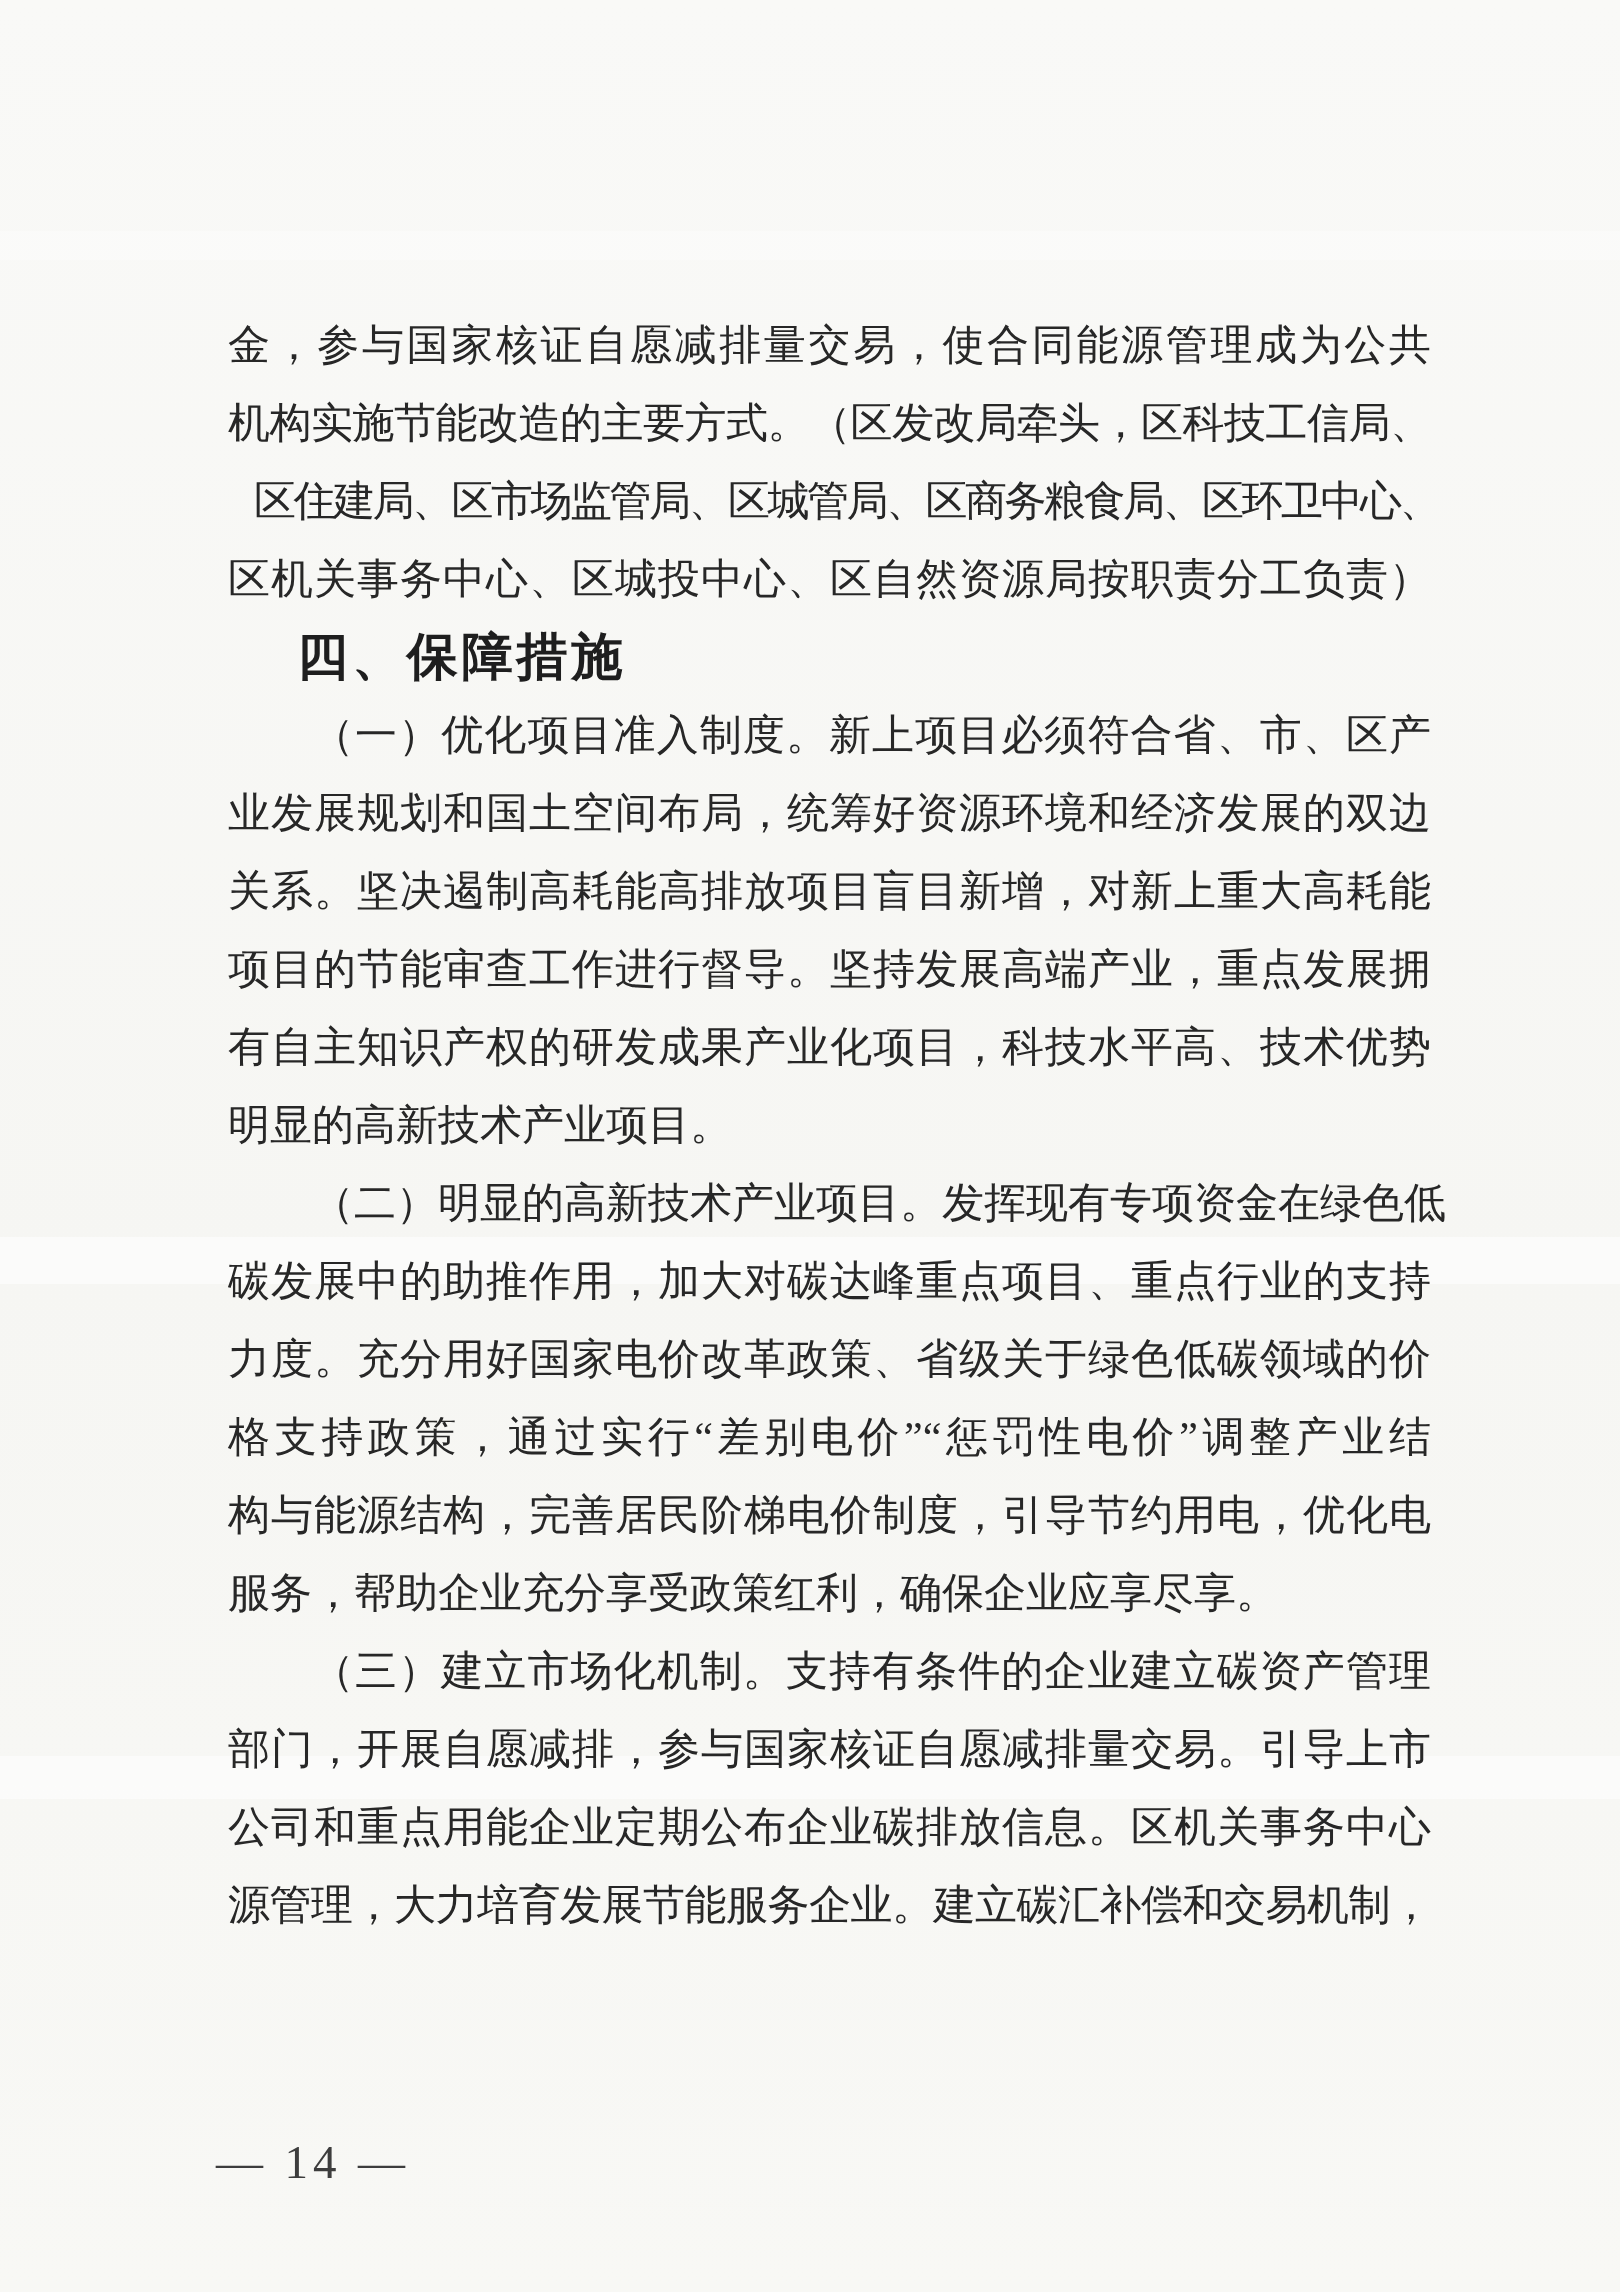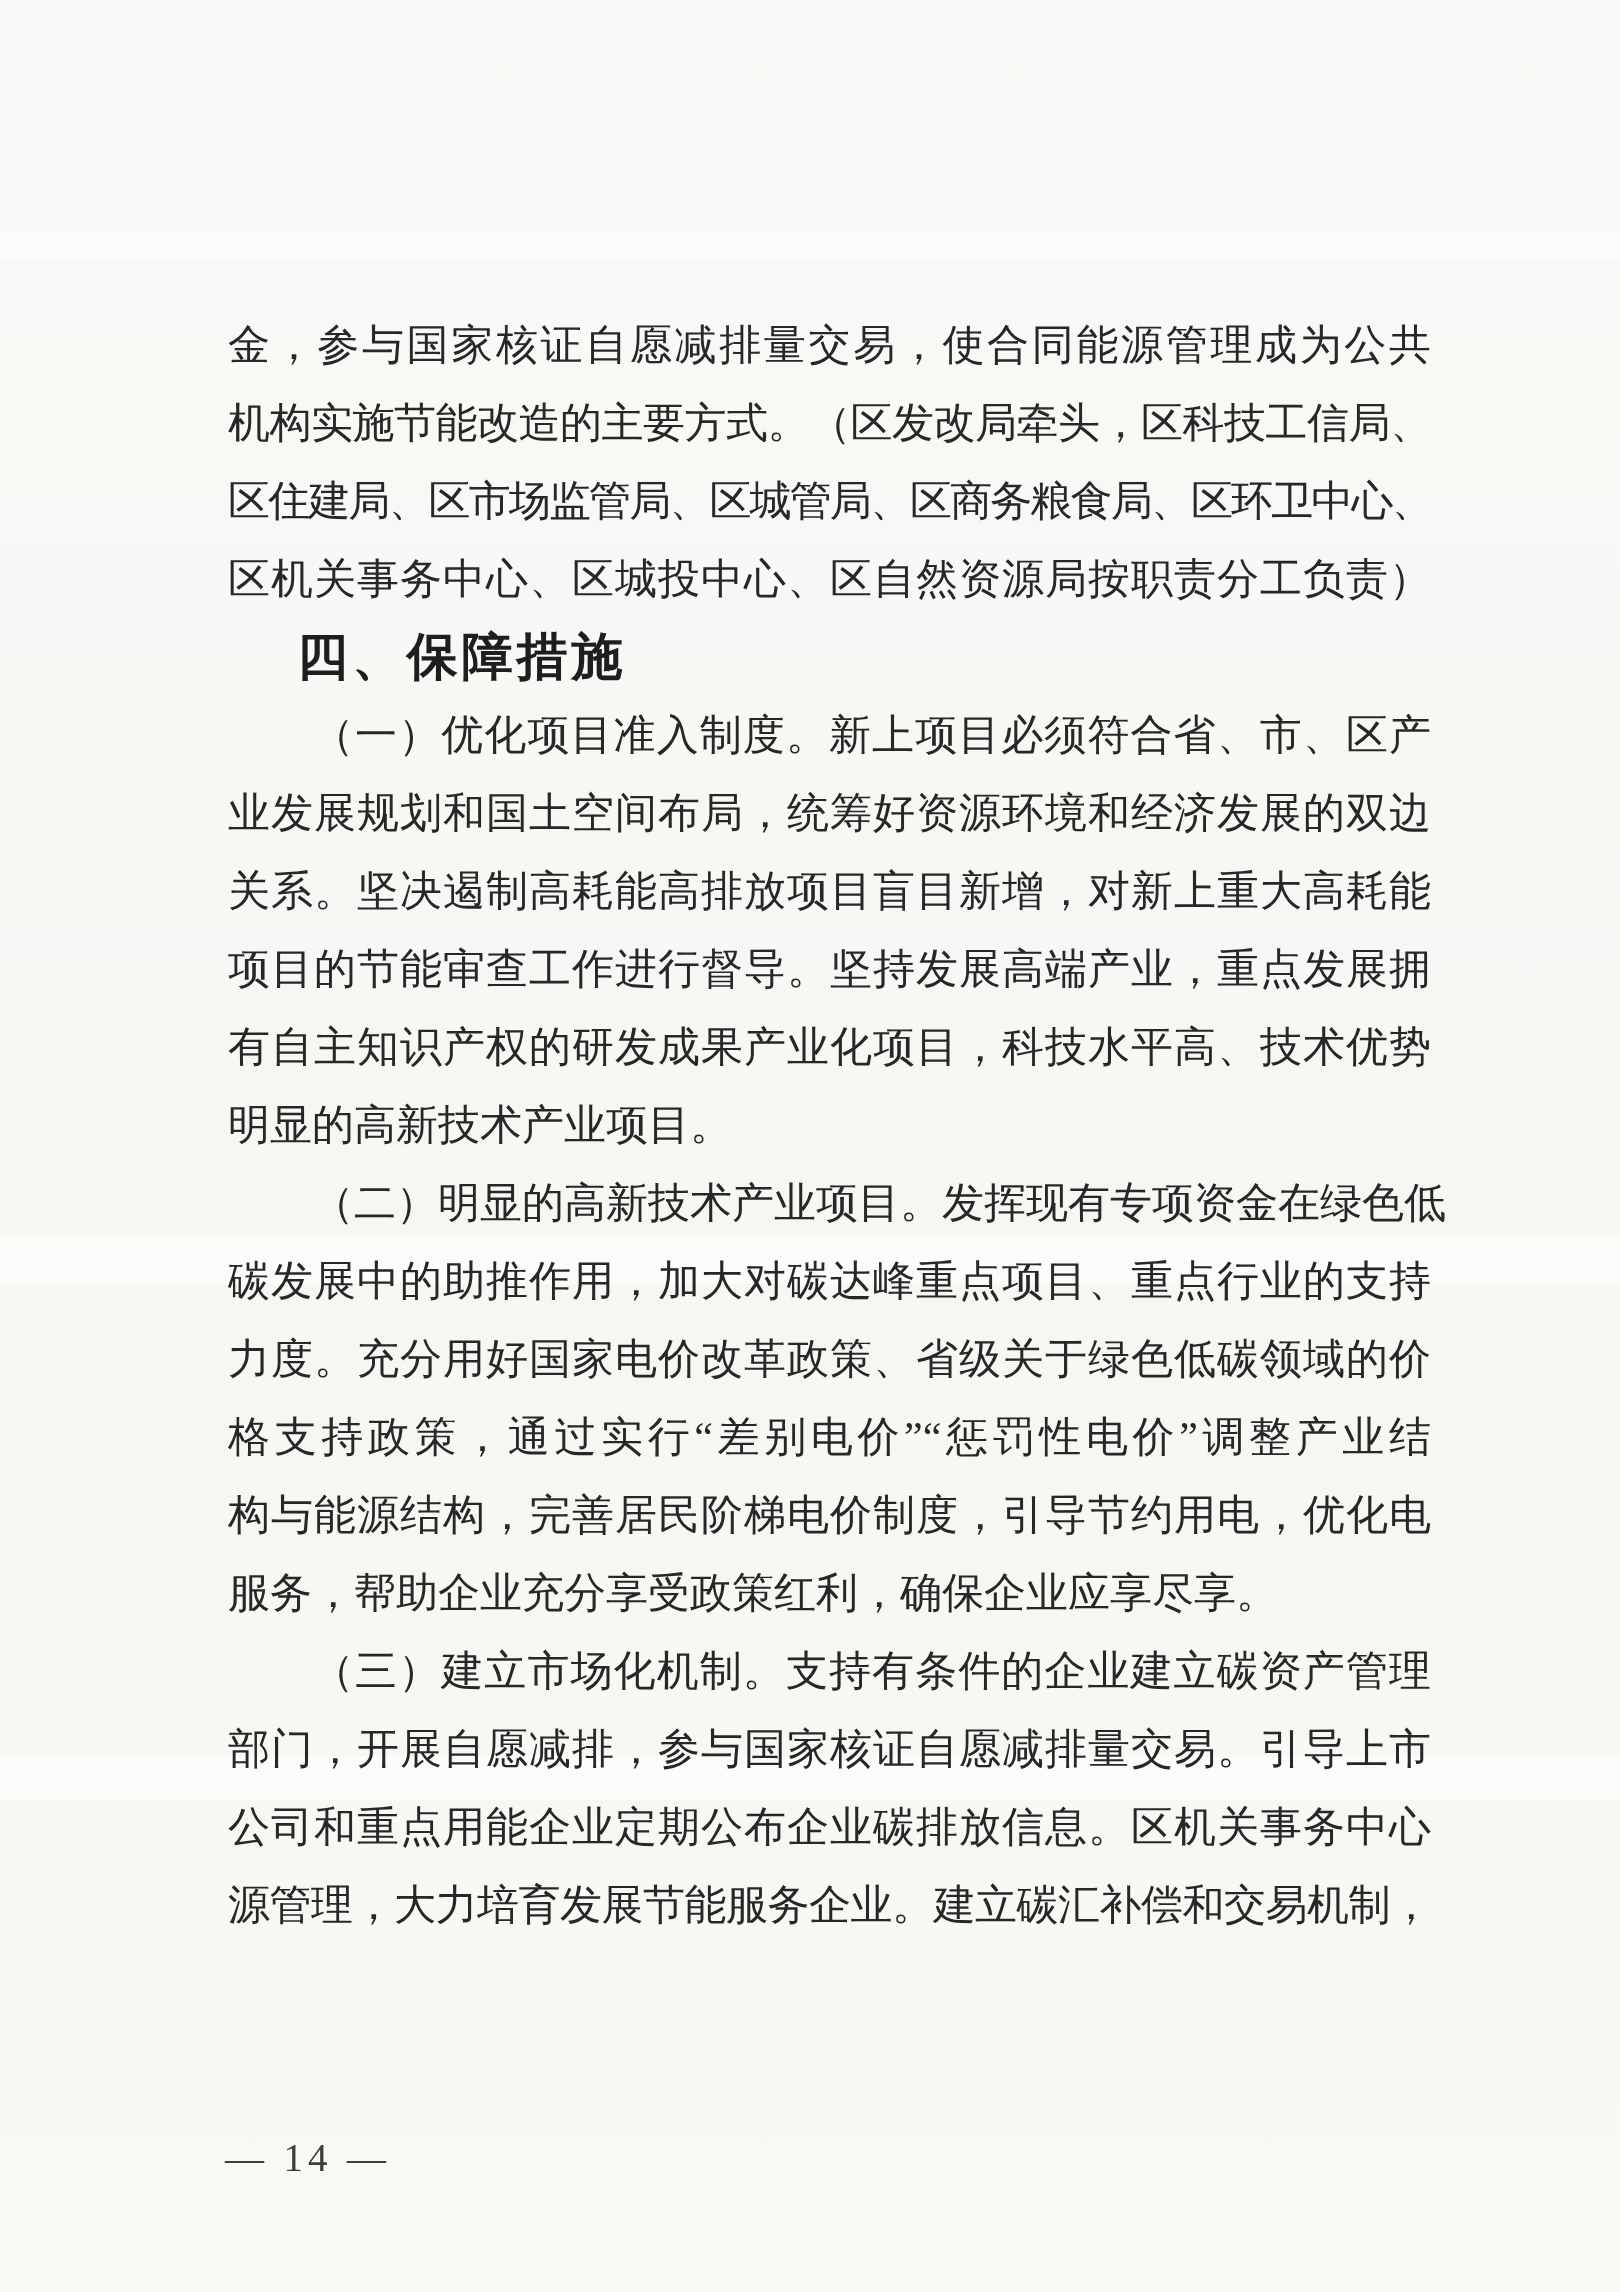--- a/index.html
+++ b/index.html
@@ -42,39 +42,39 @@
   }
   .line {
     height: 78px;
     white-space: nowrap;
   }
   .j {
     text-align: justify;
     text-align-last: justify;
   }
   .t1 { letter-spacing: -1px; }
-  .t2 { letter-spacing: -2.5px; }
+  .t2 { letter-spacing: -2.5px; margin-left: 26px; }
   .ind { text-indent: 84px; }
   .lead {
     font-weight: 400;
     margin-top: 35px;
   }
   .heading {
     font-family: "Liberation Sans", "DejaVu Sans", sans-serif;
     font-weight: 700;
     font-size: 51px;
     color: #1e1e1e;
     text-indent: 69px;
     letter-spacing: 3.9px;
   }
   .pagenum {
     position: absolute;
-    left: 225px;
+    left: 216px;
     top: 2135px;
-    font-size: 39px;
+    font-size: 47px;
     color: #3d3d3d;
     letter-spacing: 4.9px;
     white-space: nowrap;
   }
 </style>
 </head>
 <body>
 
 <div class="page">
   <div class="band b3"></div>

